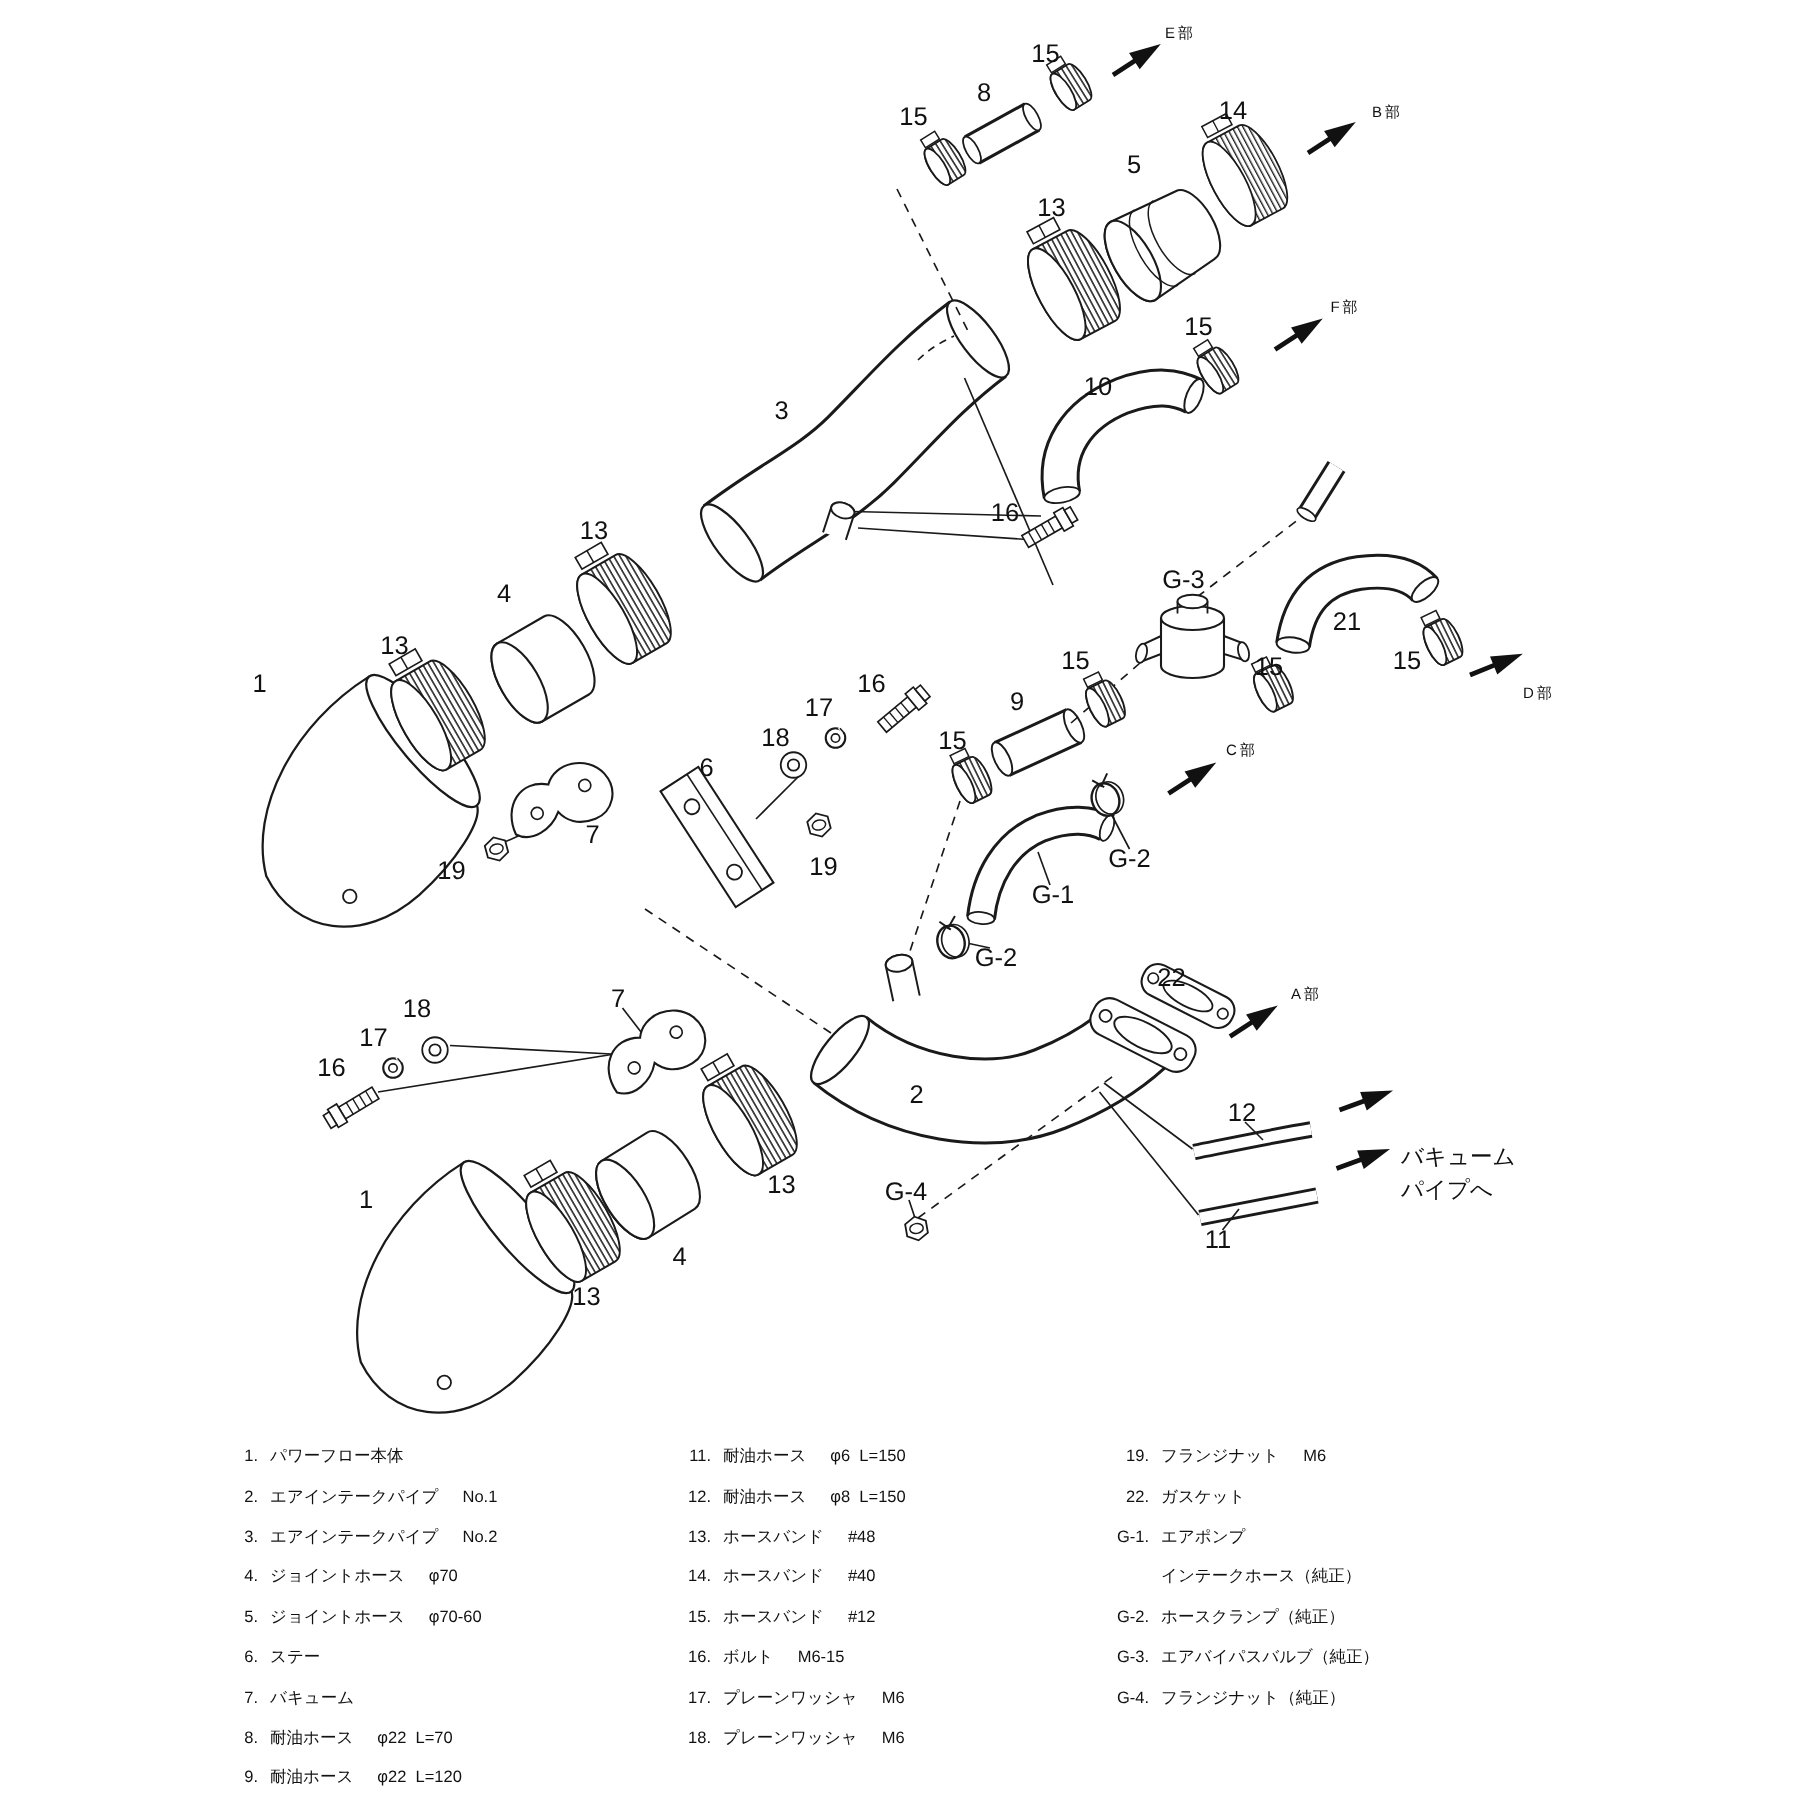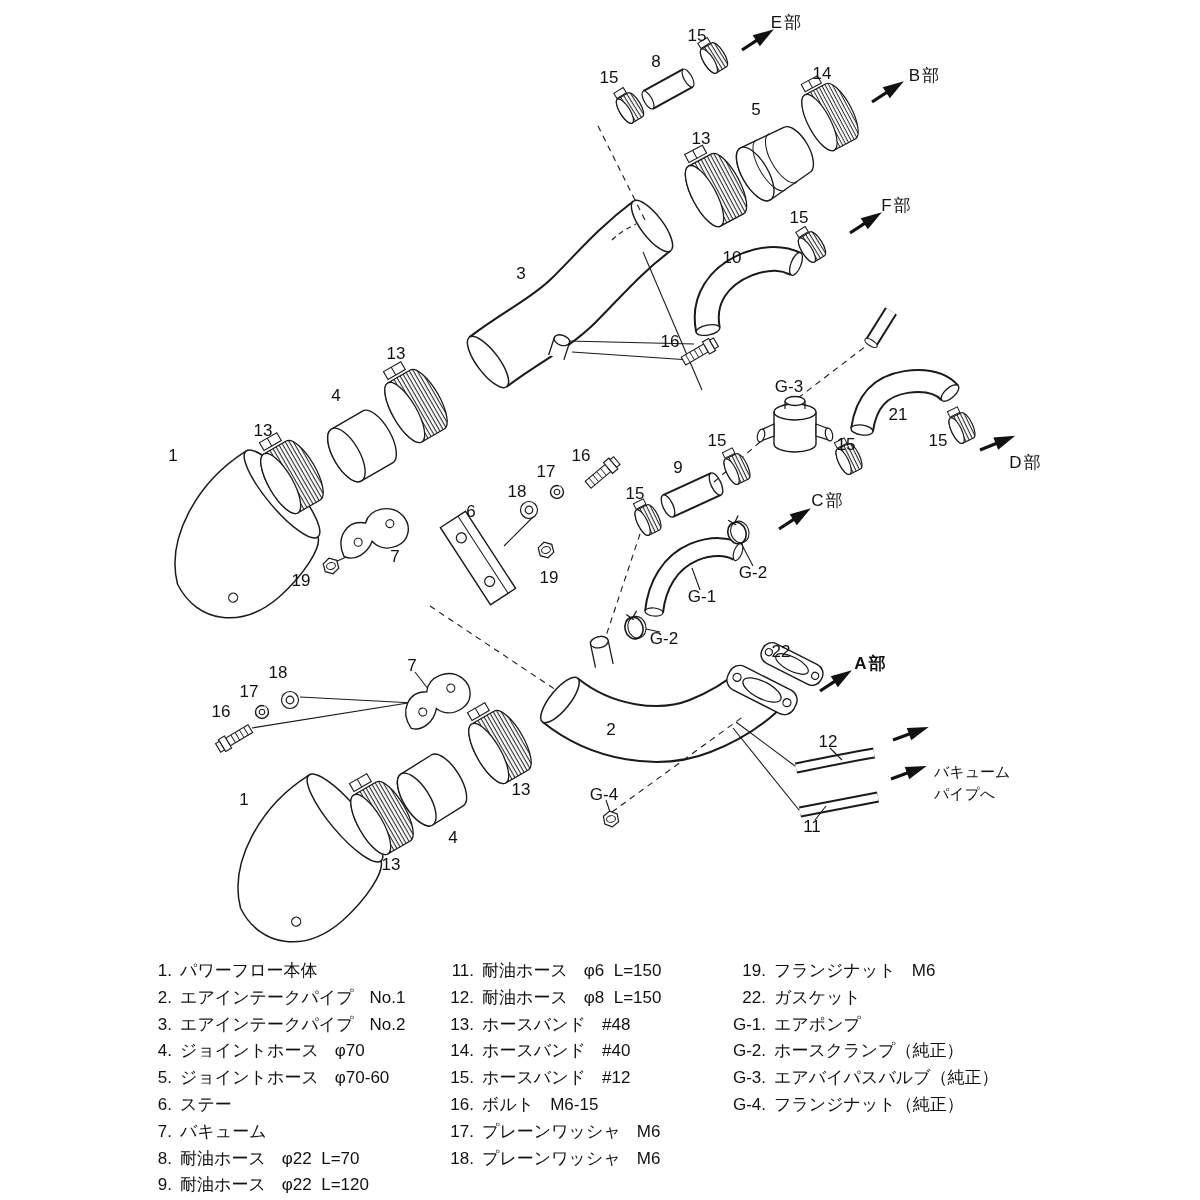--- a/index.html
+++ b/index.html
@@ -3,23 +3,23 @@
 <meta charset="utf-8">
 <style>
   *{margin:0;padding:0;box-sizing:border-box}
   html,body{background:#fff}
   body{width:1200px;height:1200px;font-family:"Liberation Sans","DejaVu Sans",sans-serif;color:#111;overflow:hidden}
   .page{position:relative;width:1200px;height:1200px;background:#fff;overflow:hidden}
   .diagram{position:absolute;left:0;top:0;width:1200px;height:950px}
   .diagram svg{position:absolute;left:0;top:0}
   #label-layer{position:absolute;left:0;top:0;width:1200px;height:950px;pointer-events:none}
   .part-label{position:absolute;transform:translate(-50%,-50%);font-size:17px;white-space:nowrap}
-  .section-label{position:absolute;transform:translate(-50%,-50%);font-size:17px;letter-spacing:2px;white-space:nowrap}
+  .section-label{position:absolute;transform:translate(-50%,-50%);font-size:10px;letter-spacing:2px;white-space:nowrap}
   .vac-note{position:absolute;font-size:15px;line-height:22px;white-space:nowrap}
-  .plist{position:absolute;top:958px;left:0;width:1200px;height:242px;font-size:17px}
+  .plist{position:absolute;top:958px;left:0;width:1200px;height:242px;font-size:11px}
   .plist-col{position:absolute;top:0;white-space:nowrap}
   .col-0{left:118px}.col-1{left:420px}.col-2{left:712px}
   .plist-row{height:26.8px;line-height:26.8px;white-space:nowrap}
   .p-no{display:inline-block;width:54px;text-align:right;margin-right:8px}
   .p-spec{margin-left:16px;white-space:pre}
 </style>
 </head>
 <body>
 
 <div class="page">
@@ -356,21 +356,21 @@
         <span class="part-label" style="left: 604px; top: 795px;">G-4</span>
         <span class="part-label" style="left: 244px; top: 800px;">1</span>
         <span class="part-label" style="left: 453px; top: 838px;">4</span>
         <span class="part-label" style="left: 391px; top: 865px;">13</span>
         <span class="part-label" style="left: 812px; top: 827px;">11</span>
         <span class="section-label" style="left: 787px; top: 22px;">E部</span>
         <span class="section-label" style="left: 925px; top: 75px;">B部</span>
         <span class="section-label" style="left: 897px; top: 205px;">F部</span>
         <span class="section-label" style="left: 1026px; top: 462px;">D部</span>
         <span class="section-label" style="left: 828px; top: 500px;">C部</span>
-        <span class="section-label" style="left: 871px; top: 663px; font-weight: bold;">A部</span>
+        <span class="section-label" style="left: 871px; top: 663px;">A部</span>
         <div class="vac-note" style="left: 934px; top: 722px; margin-top: 39px;">
           <div>バキューム</div>
           <div>パイプへ</div>
         </div>
       </div>
   </div>
 
   <div class="plist">
     <div class="plist-col col-0">
         <div class="plist-row"><span class="p-no">1.</span><span class="p-name">パワーフロー本体</span></div>
@@ -390,18 +390,19 @@
         <div class="plist-row"><span class="p-no">14.</span><span class="p-name">ホースバンド</span><span class="p-spec">#40</span></div>
         <div class="plist-row"><span class="p-no">15.</span><span class="p-name">ホースバンド</span><span class="p-spec">#12</span></div>
         <div class="plist-row"><span class="p-no">16.</span><span class="p-name">ボルト</span><span class="p-spec">M6-15</span></div>
         <div class="plist-row"><span class="p-no">17.</span><span class="p-name">プレーンワッシャ</span><span class="p-spec">M6</span></div>
         <div class="plist-row"><span class="p-no">18.</span><span class="p-name">プレーンワッシャ</span><span class="p-spec">M6</span></div>
       </div>
     <div class="plist-col col-2">
         <div class="plist-row"><span class="p-no">19.</span><span class="p-name">フランジナット</span><span class="p-spec">M6</span></div>
         <div class="plist-row"><span class="p-no">22.</span><span class="p-name">ガスケット</span></div>
         <div class="plist-row"><span class="p-no">G-1.</span><span class="p-name">エアポンプ</span></div>
+        <div class="plist-row"><span class="p-no"></span><span class="p-name">インテークホース（純正）</span></div>
         <div class="plist-row"><span class="p-no">G-2.</span><span class="p-name">ホースクランプ（純正）</span></div>
         <div class="plist-row"><span class="p-no">G-3.</span><span class="p-name">エアバイパスバルブ（純正）</span></div>
         <div class="plist-row"><span class="p-no">G-4.</span><span class="p-name">フランジナット（純正）</span></div>
       </div>
   </div>
 </div>
 
 </body></html>

